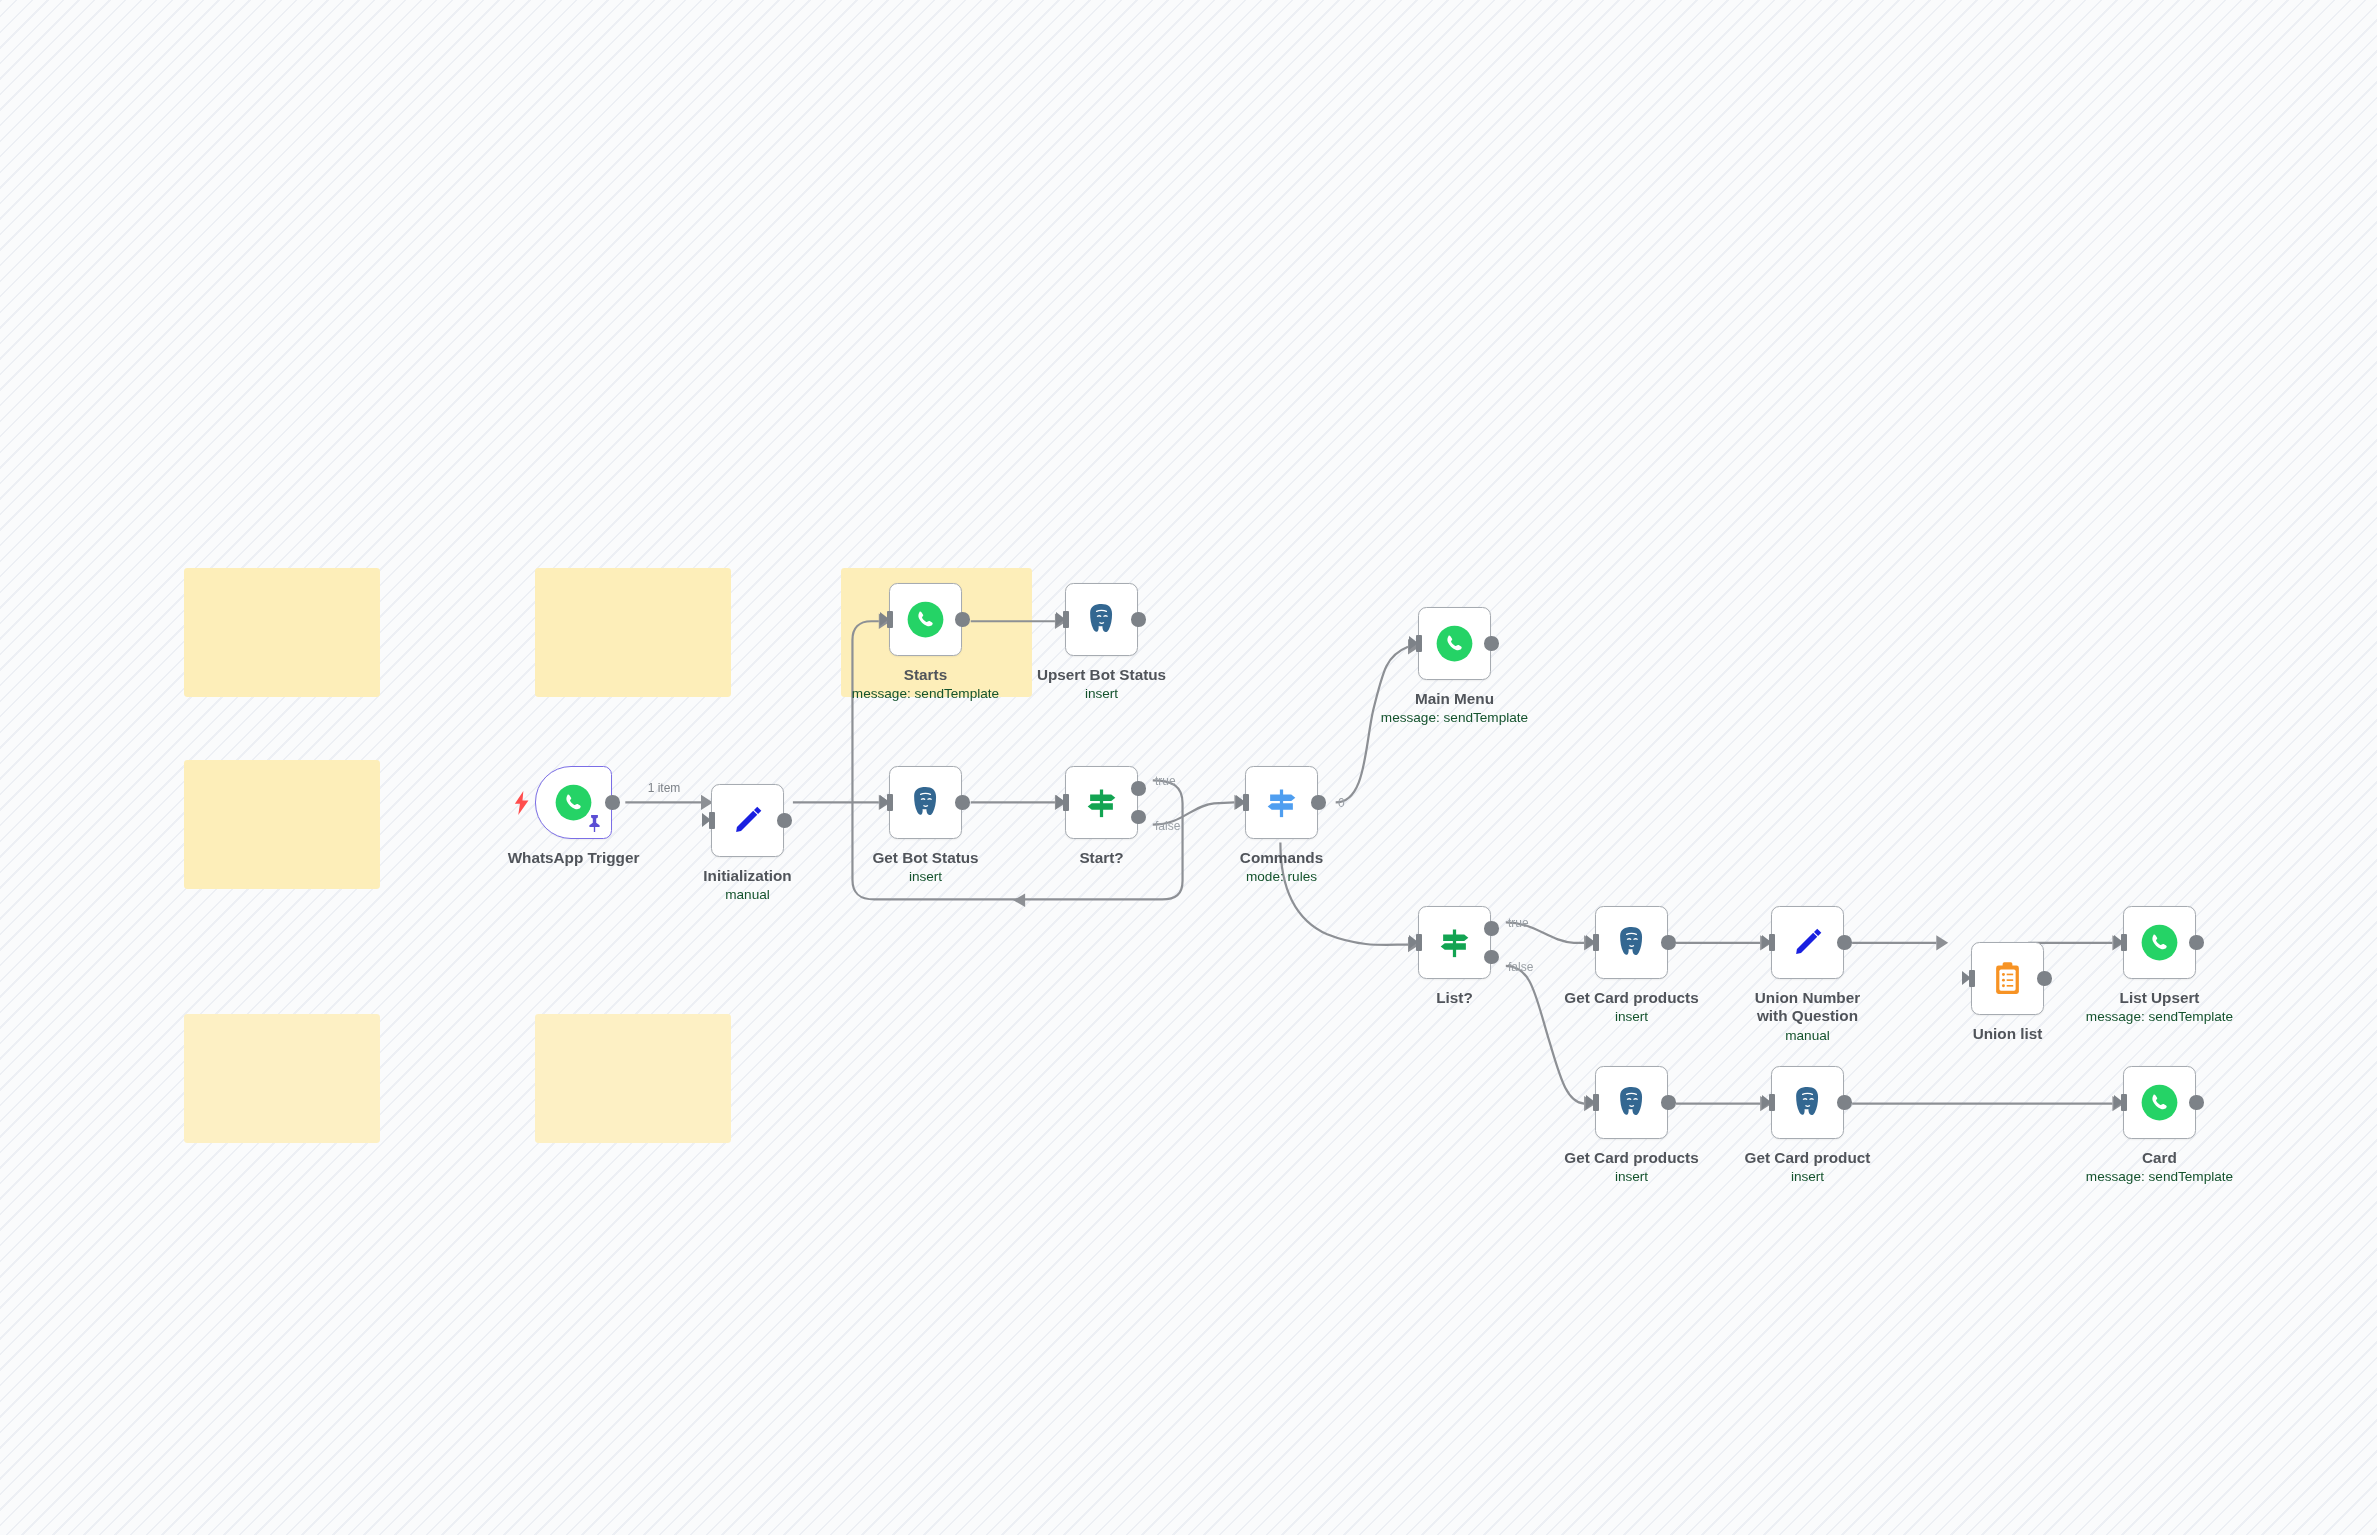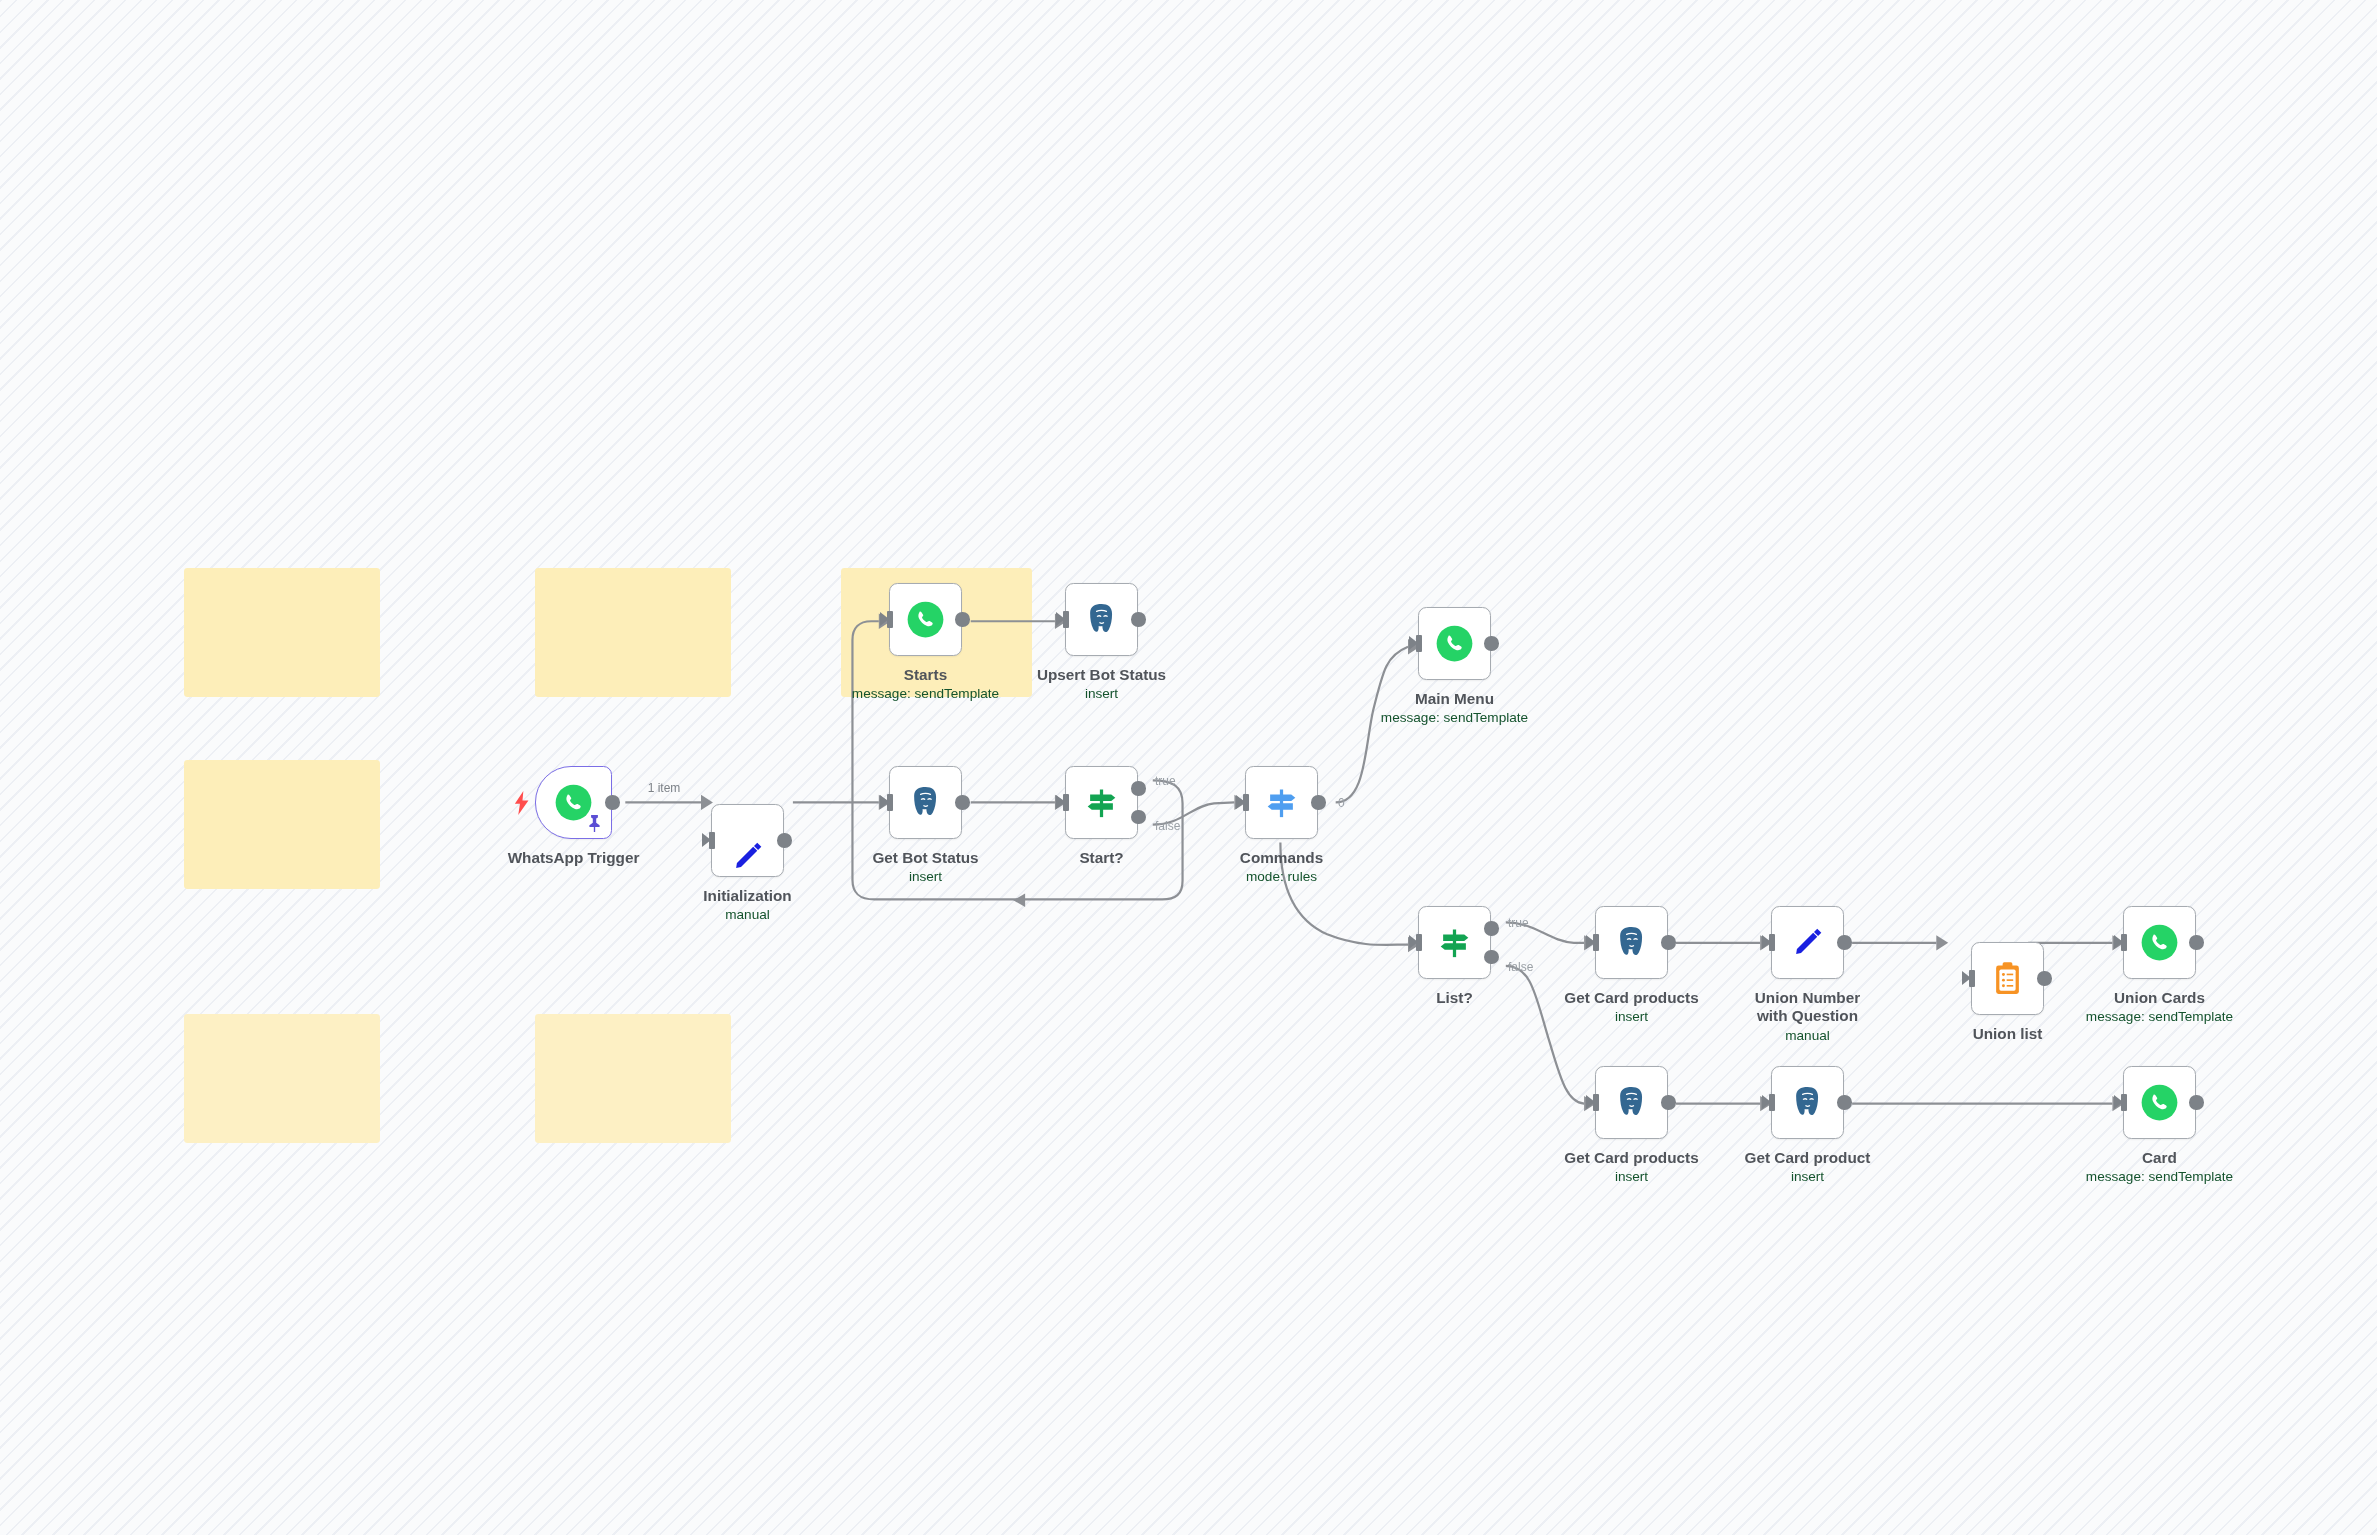--- a/index.html
+++ b/index.html
@@ -208,21 +208,21 @@
       <path d="M16 15c1-1 2-1 3 0l2 3c.5 1 0 1.6-.7 2.3-.8.8-.6 1.5 0 2.4 1 1.5 2.6 3 4.2 4 .9.5 1.6.7 2.3-.1.7-.7 1.3-1.2 2.3-.7l3 1.9c1 .7 1 1.7.2 2.7-1.7 2-4.3 2.2-7 1.1-4-1.6-7.7-5.2-9.4-9.2-1.1-2.7-.8-5.3.8-7.4z" fill="#ffffff"></path>
     </svg>
     <svg class="pin" viewBox="0 0 20 22">
       <path d="M6 1h8v3l-2 1v5l4 3v2H4v-2l4-3V5L6 4z" fill="#5b4ed4"></path>
       <rect x="9.2" y="15" width="1.6" height="6" fill="#5b4ed4"></rect>
     </svg>
     <span class="port out"></span>
     <div class="node-label">WhatsApp Trigger</div>
   </div>
 
-  <div class="node" style="left:711px;top:804px;align-items:flex-end;">
+  <div class="node" style="left:711px;top:784px;">
     <span class="port-in"></span>
     <span class="port-in-bar"></span>
     <svg class="glyph" viewBox="0 0 48 48">
       <path d="M36 7l5 5-4 4-5-5z" fill="#1a20e0"></path>
       <path d="M31 12l5 5-20 20-6 1 1-6z" fill="#1a20e0"></path>
     </svg>
     <span class="port out"></span>
     <div class="node-label">Initialization</div>
     <div class="node-sub" style="top:102px;">manual</div>
   </div>
@@ -357,21 +357,21 @@
   </div>
 
   <div class="node" style="left:2123px;top:906px;">
     <span class="port-in"></span>
     <span class="port-in-bar"></span>
     <svg class="glyph" viewBox="0 0 48 48">
       <circle cx="24" cy="24" r="22" fill="#25D366"></circle>
       <path d="M16 15c1-1 2-1 3 0l2 3c.5 1 0 1.6-.7 2.3-.8.8-.6 1.5 0 2.4 1 1.5 2.6 3 4.2 4 .9.5 1.6.7 2.3-.1.7-.7 1.3-1.2 2.3-.7l3 1.9c1 .7 1 1.7.2 2.7-1.7 2-4.3 2.2-7 1.1-4-1.6-7.7-5.2-9.4-9.2-1.1-2.7-.8-5.3.8-7.4z" fill="#ffffff"></path>
     </svg>
     <span class="port out"></span>
-    <div class="node-label">Union Cards</div>
+    <div class="node-label">List Upsert</div>
     <div class="node-sub" style="top:102px;">message: sendTemplate</div>
   </div>
 
   <div class="node" style="left:1595px;top:1066px;">
     <span class="port-in"></span>
     <span class="port-in-bar"></span>
     <svg class="glyph" viewBox="0 0 48 48">
       <path d="M24 5c-8 0-14 3-14 11 0 7 1 14 4 20 1.5 3 4 4 5.5 2 1-1.3 1-4 1-6 1.5.5 3 .5 4.5 0 .3 2.5.5 5 2 6.5 2 2 4.5.8 6-2.2 2.8-5.6 4-12 4-19C37 8.5 32 5 24 5z" fill="#336791"></path>
       <path d="M18 14c3-1.5 9-1.5 12 0M19 20c1.5-.8 3-.8 4 0M27 20c1.3-.8 2.8-.8 4 0M22 28c1.5 1 3 1 4.5 0" stroke="#ffffff" stroke-width="1.6" fill="none" stroke-linecap="round"></path>
     </svg>

